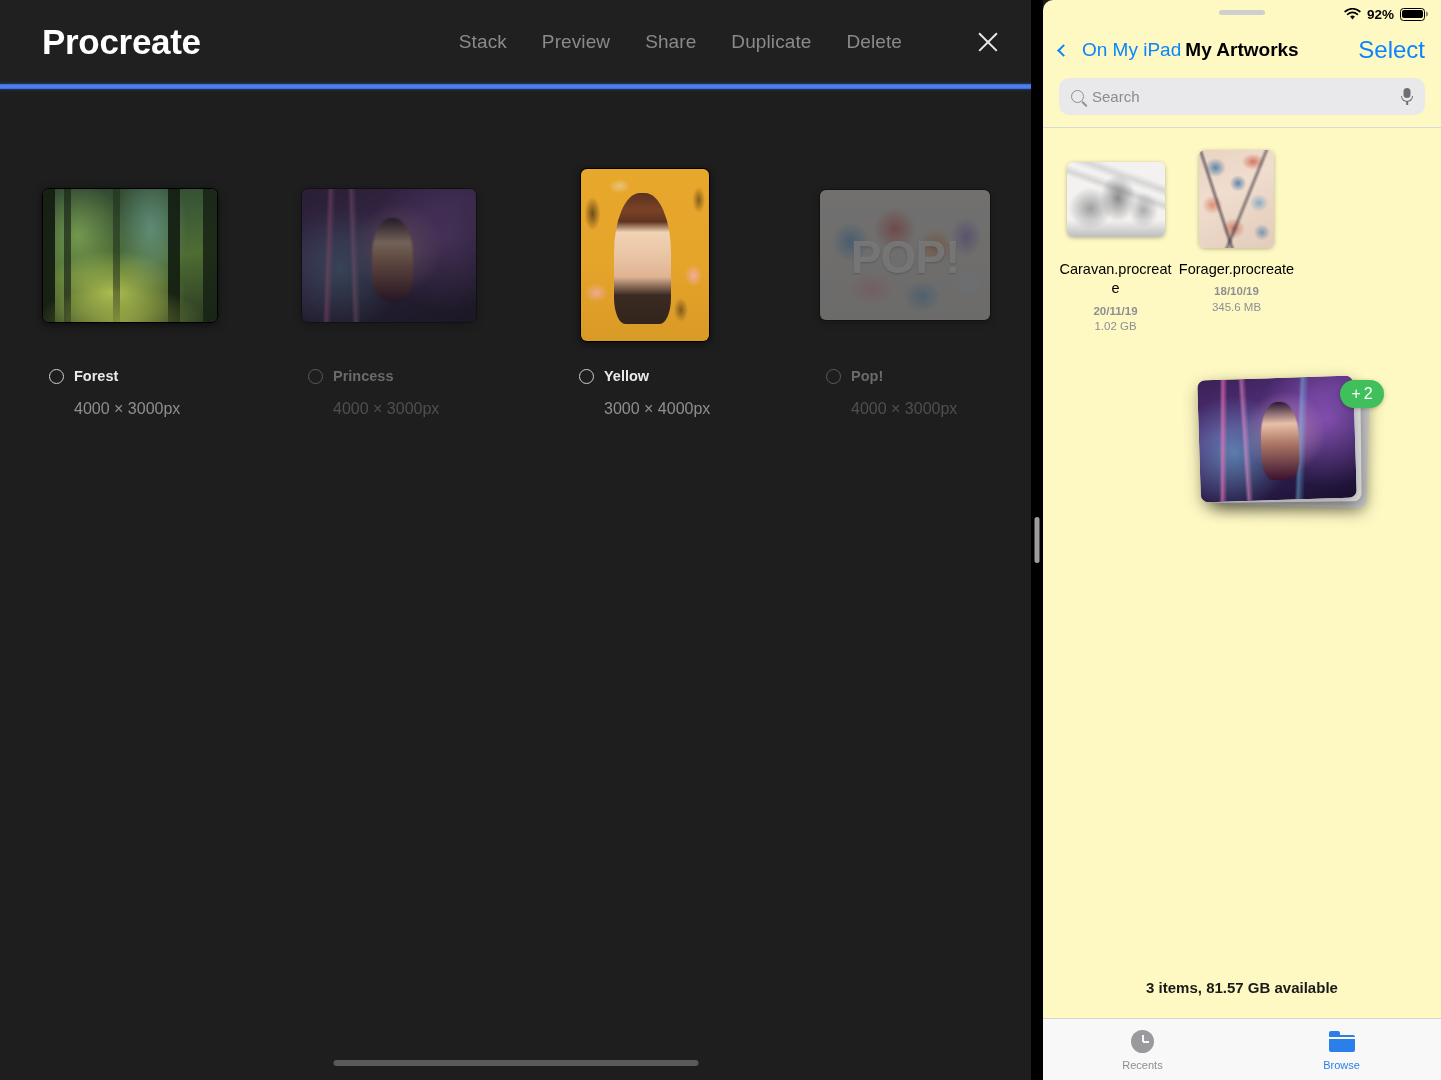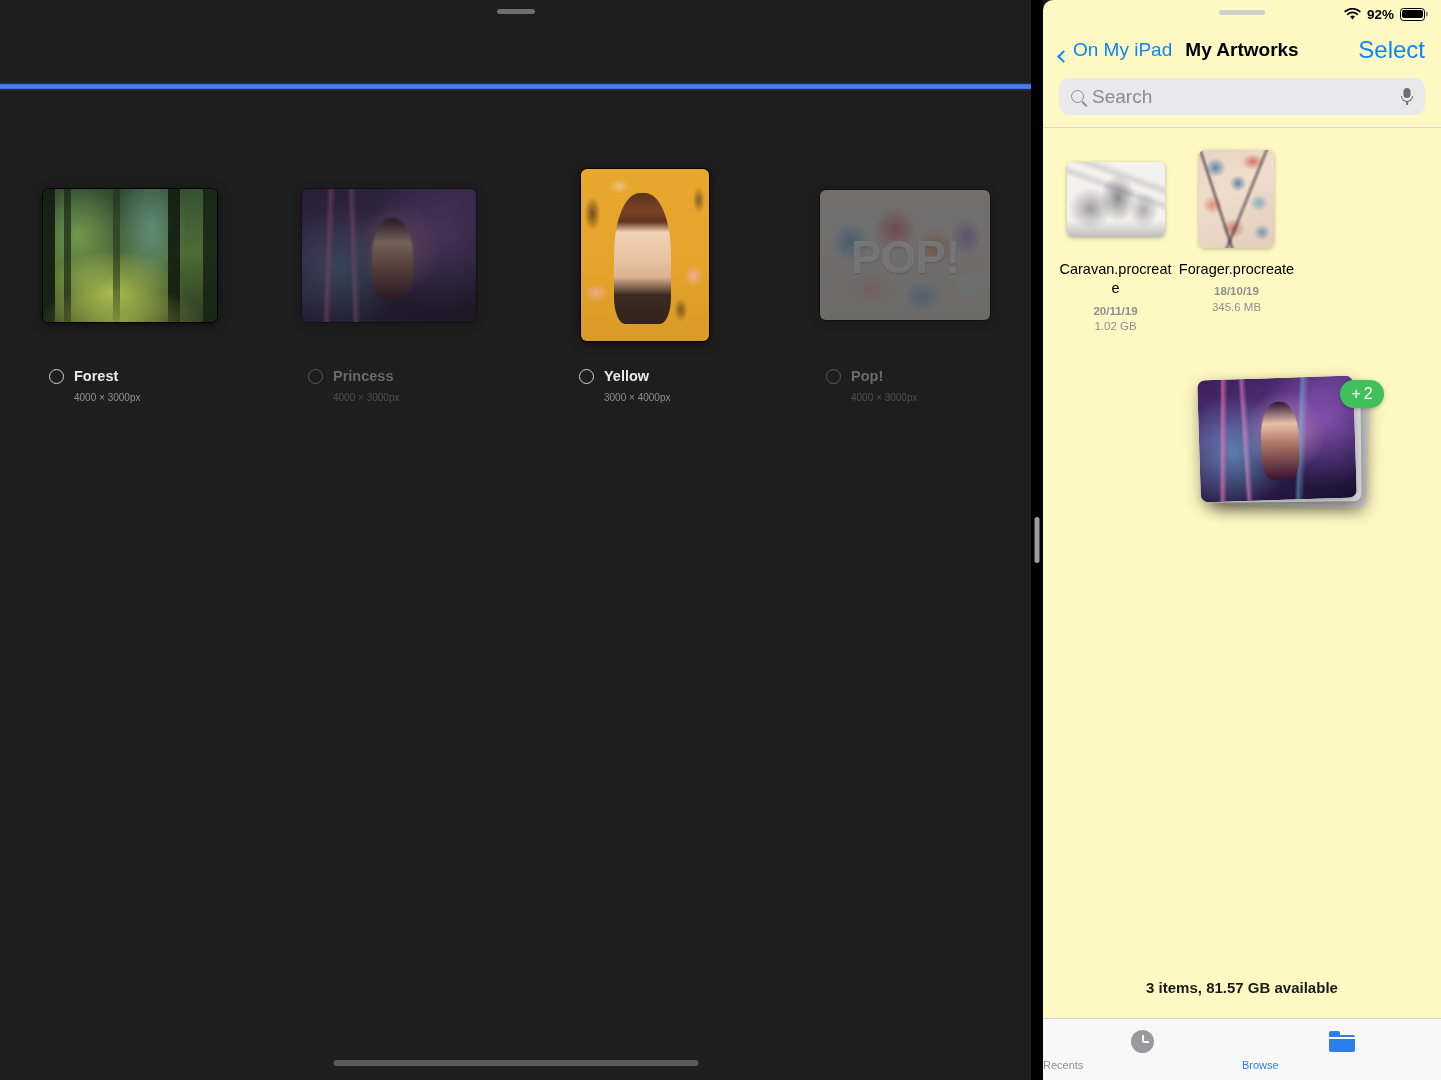--- a/index.html
+++ b/index.html
@@ -78,21 +78,21 @@
   .art-meta { margin-top:13px; padding-left:7px; }
   .art-row { display:flex; align-items:center; gap:10px; }
   .art-radio {
     width:15px; height:15px; border-radius:50%;
     border:1.6px solid #cfcfcf; flex:0 0 15px;
     cursor:pointer;
   }
   .art-radio.dim { border-color:#5a5a5a; }
   .art-name { font-size:14.5px; font-weight:bold; color:#e9e9e9; }
   .art-name.dim { color:#6a6a6a; }
-  .art-dims { font-size:10px; color:#8f8f8f; margin-top:8px; margin-left:25px; }
+  .art-dims { font-size:16px; color:#8f8f8f; margin-top:16px; margin-left:25px; }
   .art-dims.dim { color:#4f4f4f; }
 
   .pc-home {
     position:absolute; left:50%; bottom:14px; transform:translateX(-50%);
     width:365px; height:6px; border-radius:4px; background:#5a5a5a;
   }
 
   
   .th-forest {
     width:174px; height:133px;
@@ -227,21 +227,21 @@
     content:""; position:absolute; right:-4px; top:50%; transform:translateY(-50%);
     width:2.2px; height:5px; border-radius:0 2px 2px 0; background:rgba(0,0,0,.45);
   }
   .batt-fill{ position:absolute; left:1.3px; top:1.3px; bottom:1.3px; width:90%;
     background:#000; border-radius:2px; }
 
   .fl-nav {
     height:44px; display:flex; align-items:center; position:relative;
     padding:0 16px;
   }
-  .fl-back { display:flex; align-items:flex-end; gap:3px; cursor:pointer; }
+  .fl-back { display:flex; align-items:center; gap:12px; cursor:pointer; }
   .chev {
     width:9px; height:9px; border-left:2.6px solid #0a84ff; border-bottom:2.6px solid #0a84ff;
     transform:rotate(45deg); margin-right:2px;
   }
   .fl-back-label { font-size:19px; color:#0a84ff; }
   .fl-nav-title {
     position:absolute; left:50%; transform:translateX(-50%);
     font-size:19px; font-weight:bold; color:#000;
   }
   .fl-select { margin-left:auto; font-size:24px; color:#0a84ff; cursor:pointer; }
@@ -254,21 +254,21 @@
   }
   .mag {
     width:13px; height:13px; border:1.9px solid #8e8e93; border-radius:50%;
     position:relative; flex:0 0 13px;
   }
   .mag:after{
     content:""; position:absolute; right:-5px; bottom:-3px;
     width:7px; height:1.9px; background:#8e8e93; transform:rotate(45deg);
     border-radius:1px;
   }
-  .fl-search-ph { font-size:19px; color:#8b8b90; flex:1; }
+  .fl-search-ph { font-size:15px; color:#8b8b90; flex:1; }
   .mic {
     width:12px; flex:0 0 12px; position:relative; height:17px;
   }
   .mic-body{ position:absolute; left:50%; top:0; transform:translateX(-50%);
     width:7px; height:10px; border-radius:4px; background:#6e6e73; }
   .mic-arc{ position:absolute; left:50%; top:8px; transform:translateX(-50%);
     width:12px; height:6px; border:1.6px solid #6e6e73; border-top:none;
     border-radius:0 0 8px 8px; }
   .mic-stem{ position:absolute; left:50%; bottom:0; transform:translateX(-50%);
     width:1.6px; height:4px; background:#6e6e73; }
@@ -395,21 +395,21 @@
 
   .fl-footer {
     text-align:center; font-size:15px; font-weight:bold; color:#1a1a1a;
     padding-bottom:22px;
   }
   .fl-tabbar {
     height:62px; border-top:1px solid #d4d4d6;
     background:#f8f8f8;
     display:flex; align-items:center;
   }
-  .fl-tab { flex:1; text-align:left; cursor:pointer; }
+  .fl-tab { flex:1; text-align:center; cursor:pointer; }
   .fl-tab-icon { height:26px; display:flex; align-items:center; justify-content:center; }
   .clock {
     width:23px; height:23px; border-radius:50%; background:#9a9a9e; position:relative;
   }
   .clock:before{ content:""; position:absolute; left:50%; top:5px; width:2px; height:7px;
     background:#f8f8f8; transform:translateX(-50%); }
   .clock:after{ content:""; position:absolute; left:50%; top:11px; width:6px; height:2px;
     background:#f8f8f8; }
   .folder { width:26px; height:21px; position:relative; }
   .folder-tab{ position:absolute; left:0; top:0; width:11px; height:5px;
@@ -423,20 +423,31 @@
 </style>
 </head>
 <body>
 
 <div class="screen">
 
   <div class="procreate">
 
     <div class="pc-topgrab"></div>
 
+    <div class="pc-header">
+      <div class="pc-title">Procreate</div>
+      <div class="pc-menu">
+        <div class="pc-menu-item">Stack</div>
+        <div class="pc-menu-item">Preview</div>
+        <div class="pc-menu-item">Share</div>
+        <div class="pc-menu-item">Duplicate</div>
+        <div class="pc-menu-item">Delete</div>
+        <div class="pc-close"></div>
+      </div>
+    </div>
 
     <div class="pc-blueline"></div>
 
     <div class="pc-grid">
 
       <div class="art-cell" style="left:42px; top:60px;">
         <div class="art-thumb-wrap">
           <div class="art-thumb">
             <div class="th-forest"></div>
           </div>

